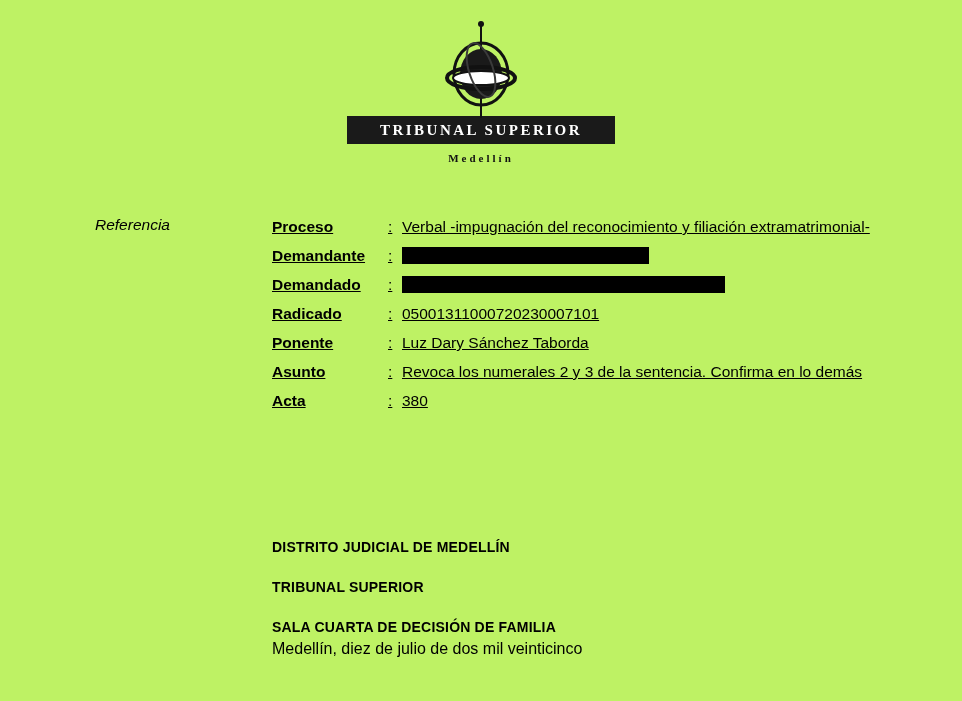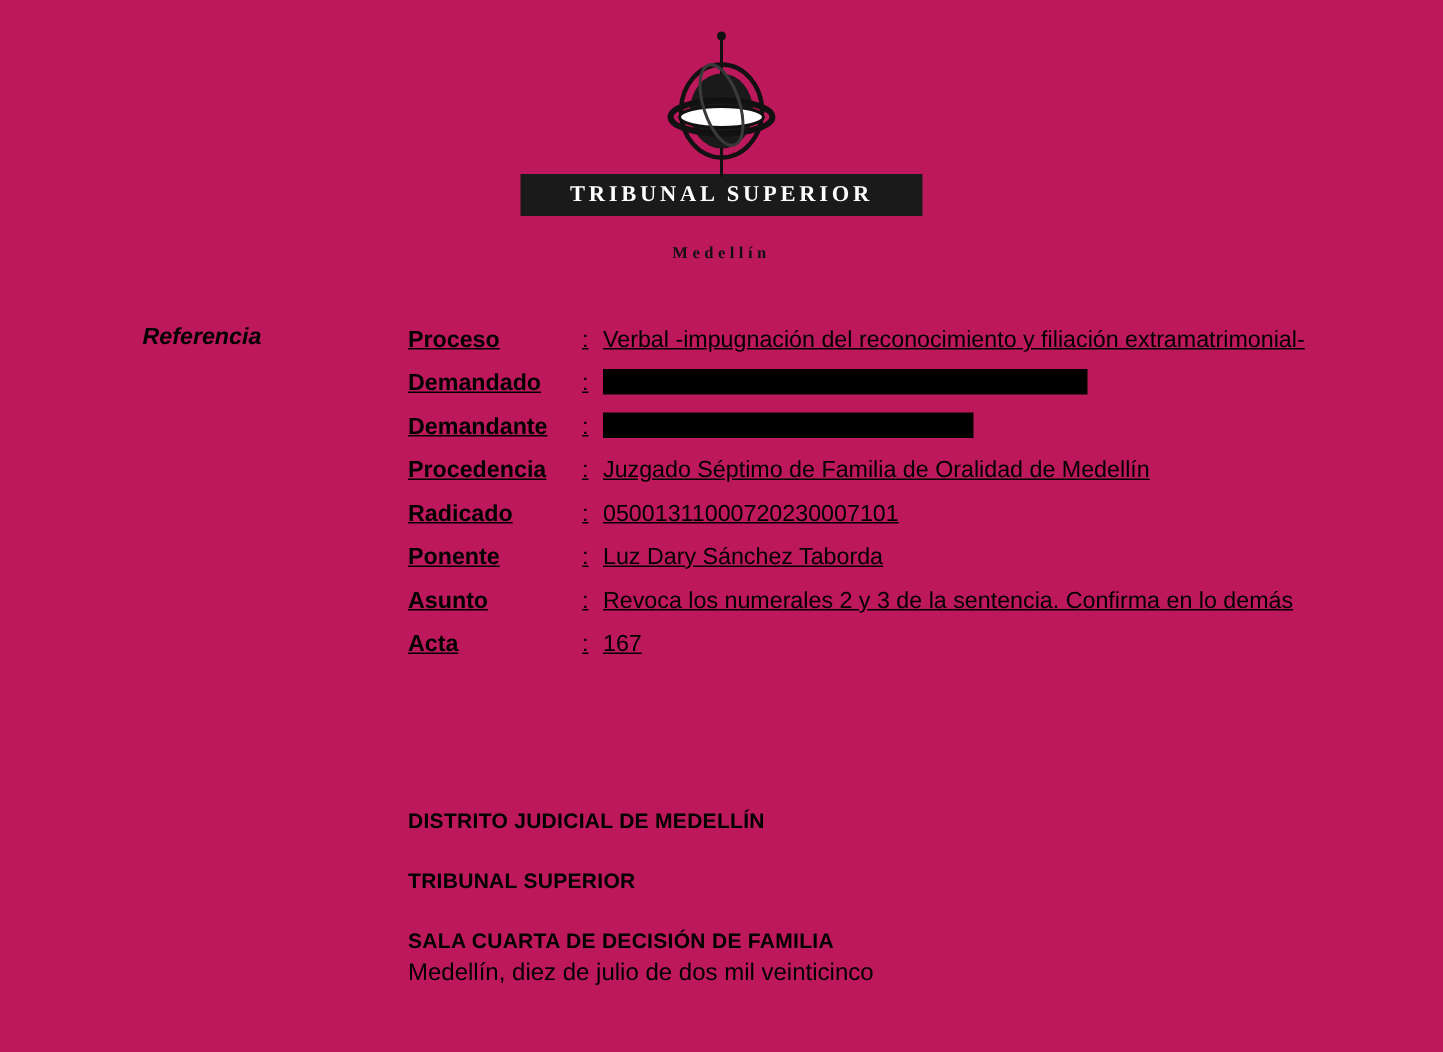--- a/index.html
+++ b/index.html
@@ -13,21 +13,21 @@
     font-family: "Liberation Sans", sans-serif;
     color: #000000;
     position: relative;
     overflow: hidden;
   }
 
   .page {
     position: relative;
     width: 962px;
     height: 701px;
-    background: #be185d;
+    background: #bef264;
   }
 
   
   .letterhead {
     position: absolute;
     left: 0;
     top: 18px;
     width: 962px;
     display: flex;
     justify-content: center;
@@ -54,35 +54,35 @@
     display: flex;
     align-items: center;
     justify-content: center;
     letter-spacing: 2.5px;
     font-size: 15px;
     font-weight: bold;
     font-family: "Liberation Serif", serif;
     margin-top: -6px;
   }
   .logo-sub {
-    margin-top: 19px;
+    margin-top: 8px;
     font-size: 11px;
     letter-spacing: 3px;
     font-weight: bold;
     color: #111111;
     font-family: "Liberation Serif", serif;
   }
 
   
   .ref-label {
     position: absolute;
     left: 95px;
     top: 216px;
     font-size: 15.5px;
-    font-weight: bold;
+    font-weight: normal;
     font-style: italic;
   }
 
   .ref-table {
     position: absolute;
     left: 272px;
     top: 212px;
     width: 640px;
     border-collapse: collapse;
   }
@@ -168,53 +168,48 @@
   <div class="ref-label">Referencia</div>
 
   <table class="ref-table">
     <tbody>
       <tr>
         <td class="ref-key">Proceso</td>
         <td class="ref-colon">:</td>
         <td class="ref-val">Verbal -impugnación del reconocimiento y filiación extramatrimonial-</td>
       </tr>
       <tr>
+        <td class="ref-key">Demandante</td>
+        <td class="ref-colon">:</td>
+        <td class="ref-val"><span class="redaction r1"></span></td>
+      </tr>
+      <tr>
         <td class="ref-key">Demandado</td>
         <td class="ref-colon">:</td>
         <td class="ref-val"><span class="redaction r2"></span></td>
       </tr>
       <tr>
-        <td class="ref-key">Demandante</td>
-        <td class="ref-colon">:</td>
-        <td class="ref-val"><span class="redaction r1"></span></td>
-      </tr>
-      <tr>
-        <td class="ref-key">Procedencia</td>
-        <td class="ref-colon">:</td>
-        <td class="ref-val">Juzgado Séptimo de Familia de Oralidad de Medellín</td>
-      </tr>
-      <tr>
         <td class="ref-key">Radicado</td>
         <td class="ref-colon">:</td>
         <td class="ref-val">05001311000720230007101</td>
       </tr>
       <tr>
         <td class="ref-key">Ponente</td>
         <td class="ref-colon">:</td>
         <td class="ref-val">Luz Dary Sánchez Taborda</td>
       </tr>
       <tr>
         <td class="ref-key">Asunto</td>
         <td class="ref-colon">:</td>
         <td class="ref-val">Revoca los numerales 2 y 3 de la sentencia. Confirma en lo demás</td>
       </tr>
       <tr>
         <td class="ref-key">Acta</td>
         <td class="ref-colon">:</td>
-        <td class="ref-val">167</td>
+        <td class="ref-val">380</td>
       </tr>
     </tbody>
   </table>
 
   <div class="heading h1">DISTRITO JUDICIAL DE MEDELLÍN</div>
   <div class="heading h2">TRIBUNAL SUPERIOR</div>
   <div class="heading h3">SALA CUARTA DE DECISIÓN DE FAMILIA</div>
 
   <div class="dateline">Medellín, diez de julio de dos mil veinticinco</div>
 

